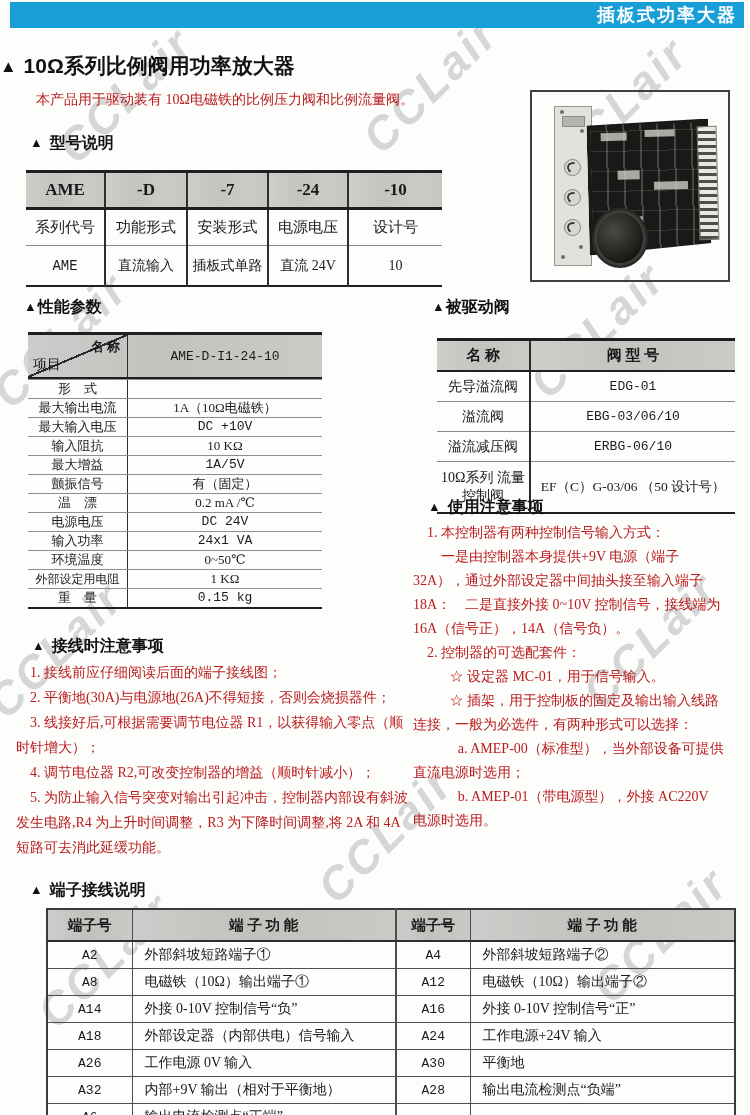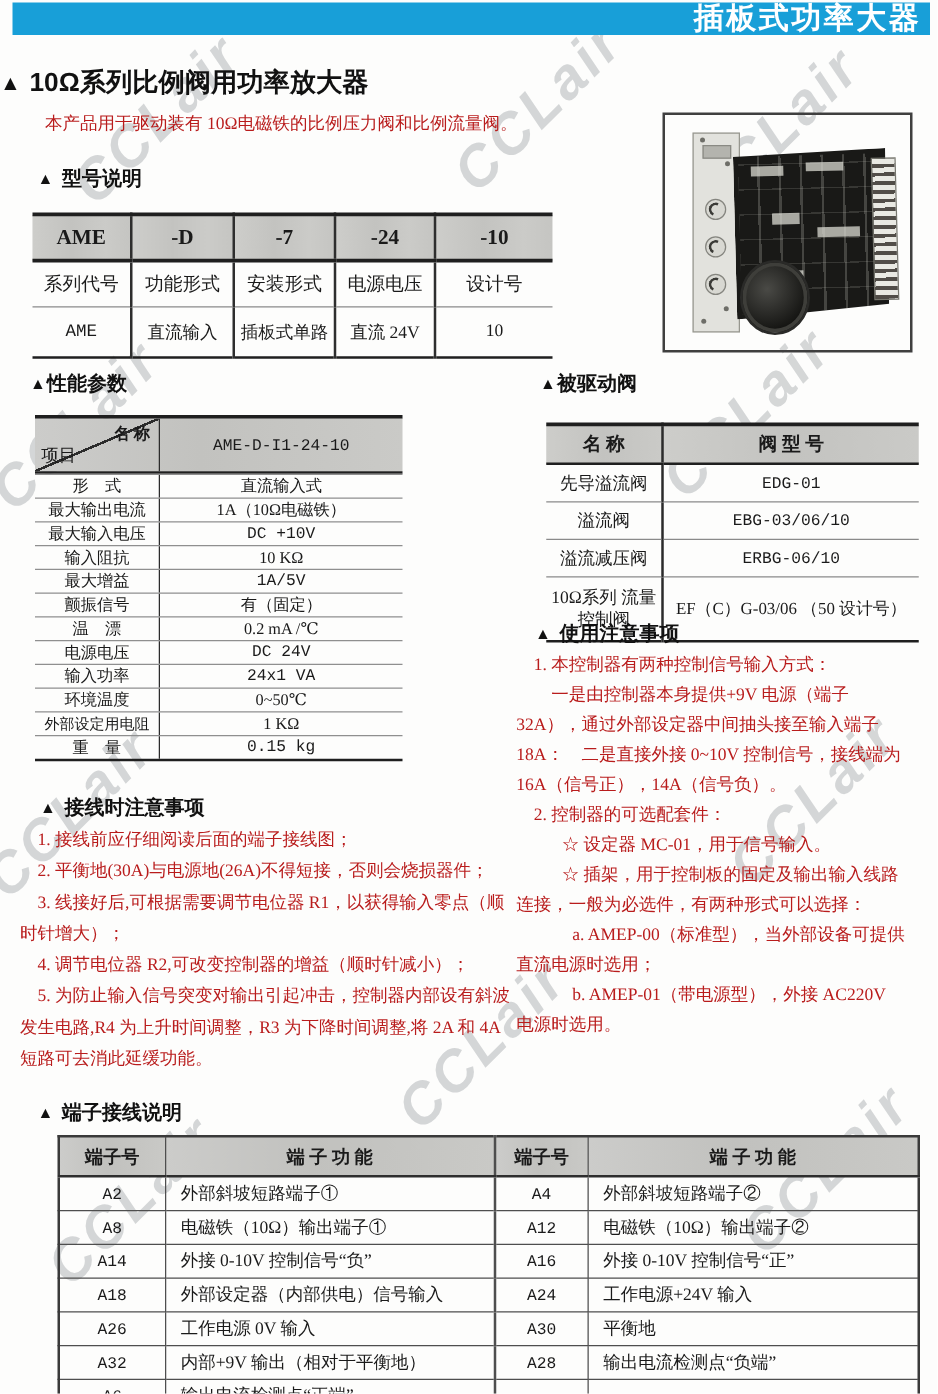--- a/index.html
+++ b/index.html
@@ -6,21 +6,21 @@
   .page{position:relative;width:750px;height:1115px;background:#fdfdfc;overflow:hidden;
         font-family:"Liberation Serif","DejaVu Serif",serif;color:#1a1a1a;}
   
   .wm{position:absolute;z-index:1;transform:translate(-50%,-50%) rotate(-45deg);
       font-family:"Liberation Sans","DejaVu Sans",sans-serif;font-weight:bold;font-style:italic;
       font-size:46px;letter-spacing:3px;color:#a9adb0;opacity:.48;white-space:nowrap;}
   
   .topbar{position:absolute;left:10px;top:2px;width:734px;height:26px;z-index:2;
           display:flex;justify-content:flex-end;align-items:center;}
   .topbar-text{color:#ffffff;font-family:"Liberation Sans","DejaVu Sans",sans-serif;
-               font-weight:bold;font-size:24px;letter-spacing:2px;padding-right:7px;line-height:26px;}
+               font-weight:bold;font-size:18px;letter-spacing:2px;padding-right:7px;line-height:26px;}
   
   .h{position:absolute;z-index:2;font-family:"Liberation Sans","DejaVu Sans",sans-serif;
      font-weight:bold;color:#111;white-space:nowrap;}
   .tri{display:inline-block;font-size:.8em;margin-right:7px;transform:translateY(-1px);}
   .tri.tight{margin-right:1px;}
   .title{font-size:21px;}
   .sec{font-size:16px;}
   .body-text{position:absolute;z-index:2;font-size:14px;line-height:24px;color:#b91c1c;}
   .body-text p{margin:0;}
   .in1{text-indent:1em;} .in2{text-indent:2em;} .in25{text-indent:2.6em;} .in3{text-indent:3.2em;}
@@ -183,21 +183,20 @@
   <div class="perf">
     <div class="perf-head">
       <div class="corner">
         <span class="ct">名 称</span>
         <span class="cb">项目</span>
       </div>
       <div class="perf-model mono">AME-D-I1-24-10</div>
     </div>
     <div class="perf-row">
         <div class="pl">形　式</div>
-        <div class="pv">直流输入式</div>
       </div>
     <div class="perf-row">
         <div class="pl">最大输出电流</div>
         <div class="pv">1A（10Ω电磁铁）</div>
       </div>
     <div class="perf-row">
         <div class="pl">最大输入电压</div>
         <div class="pv mono">DC +10V</div>
       </div>
     <div class="perf-row">

